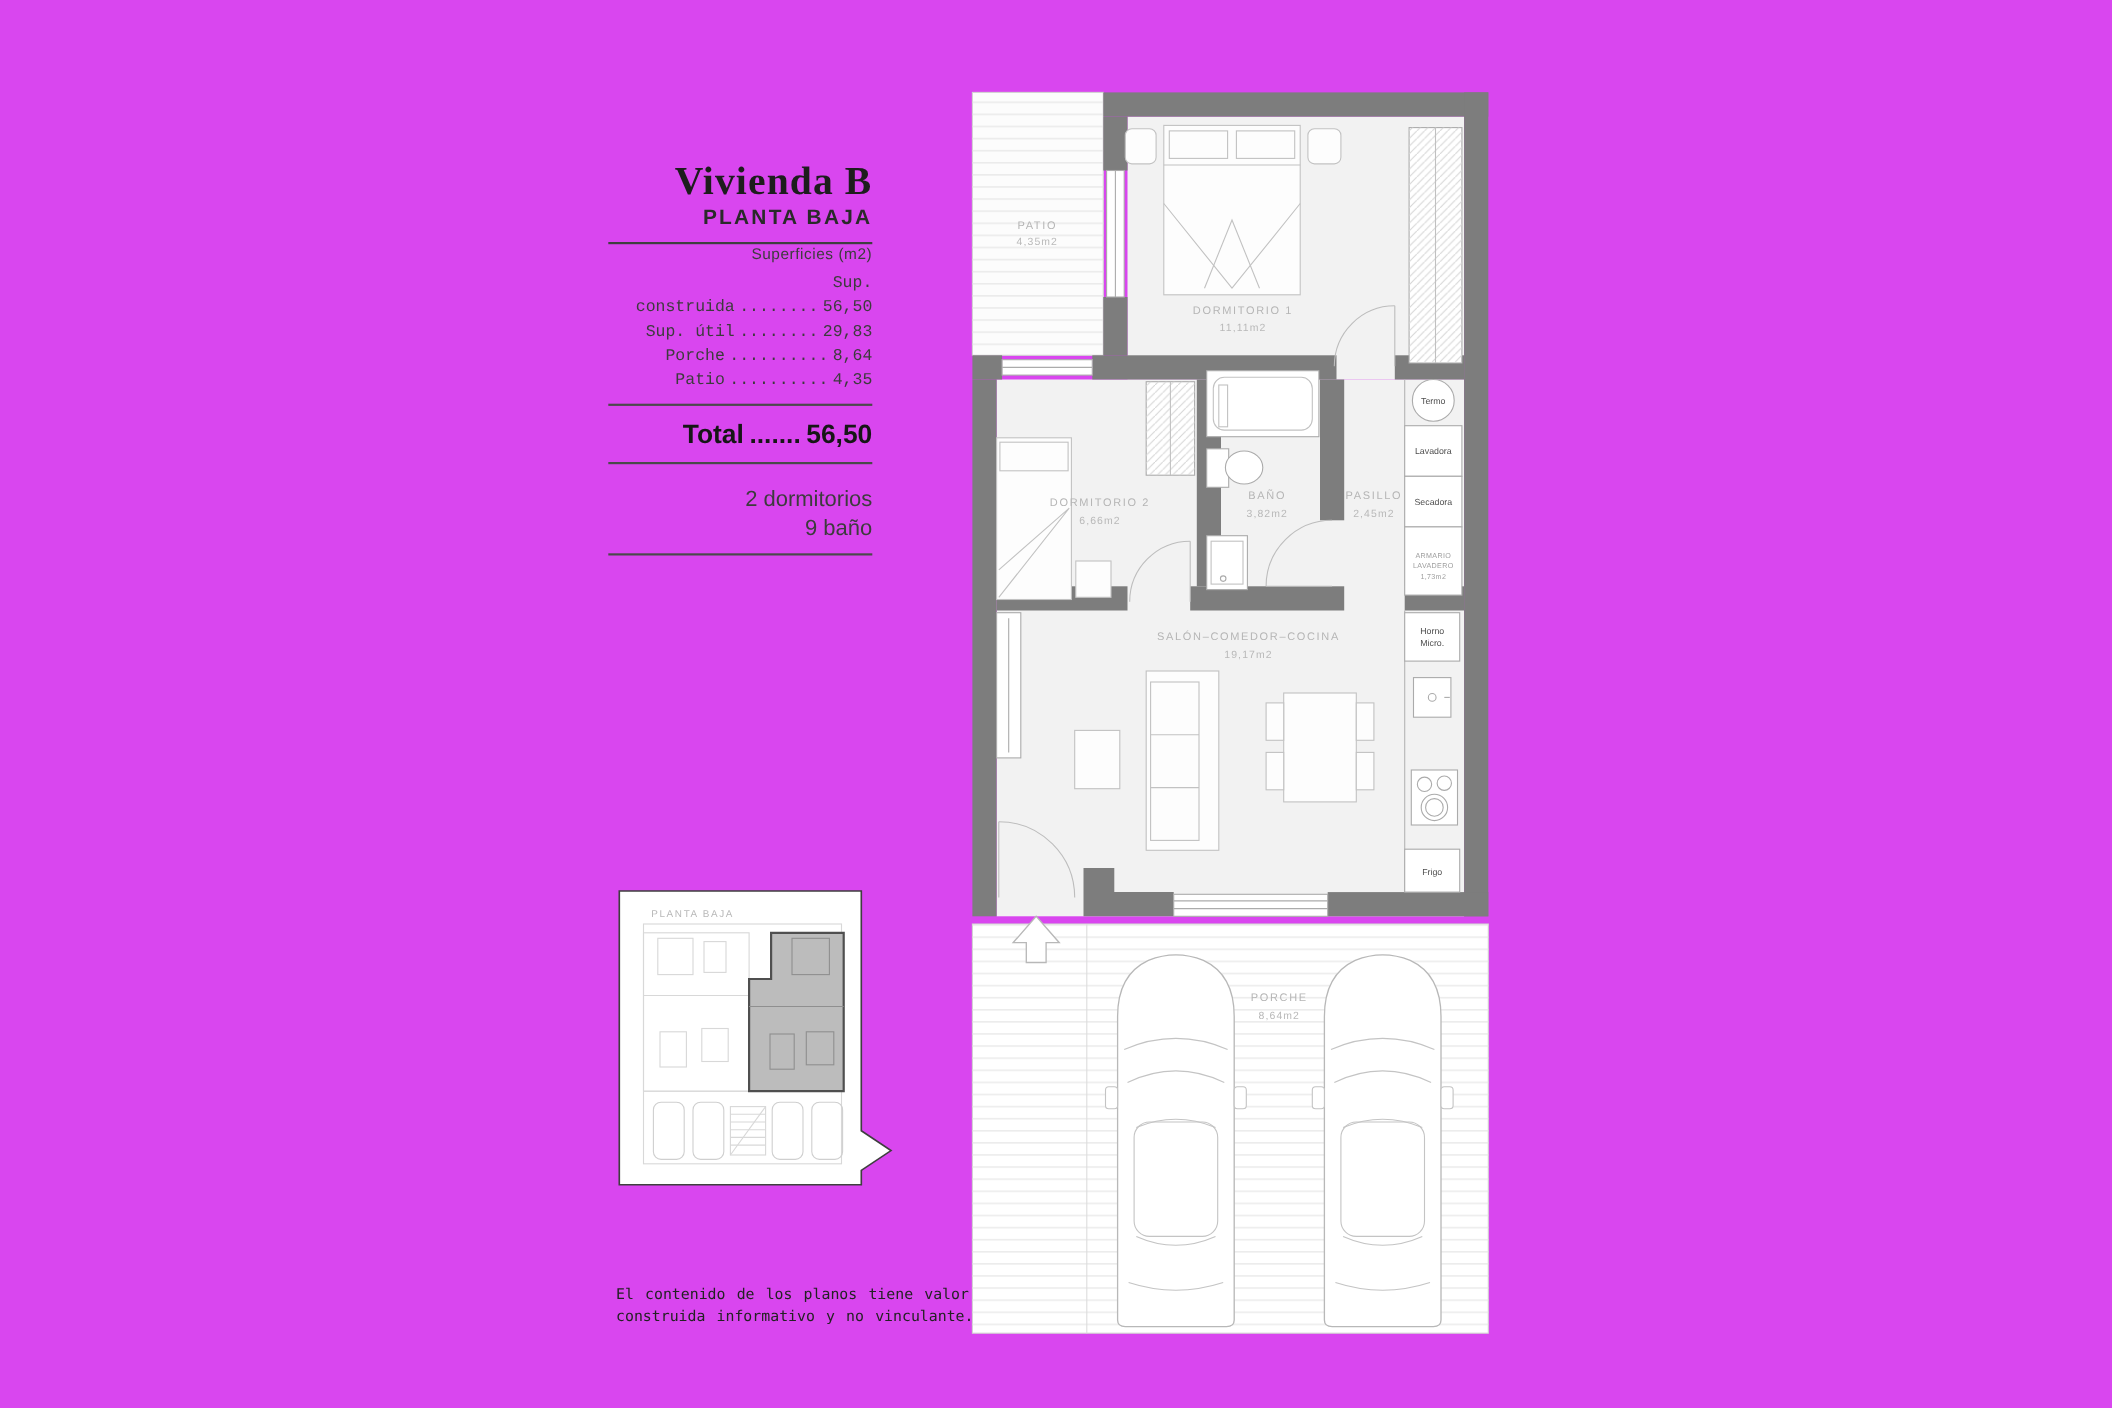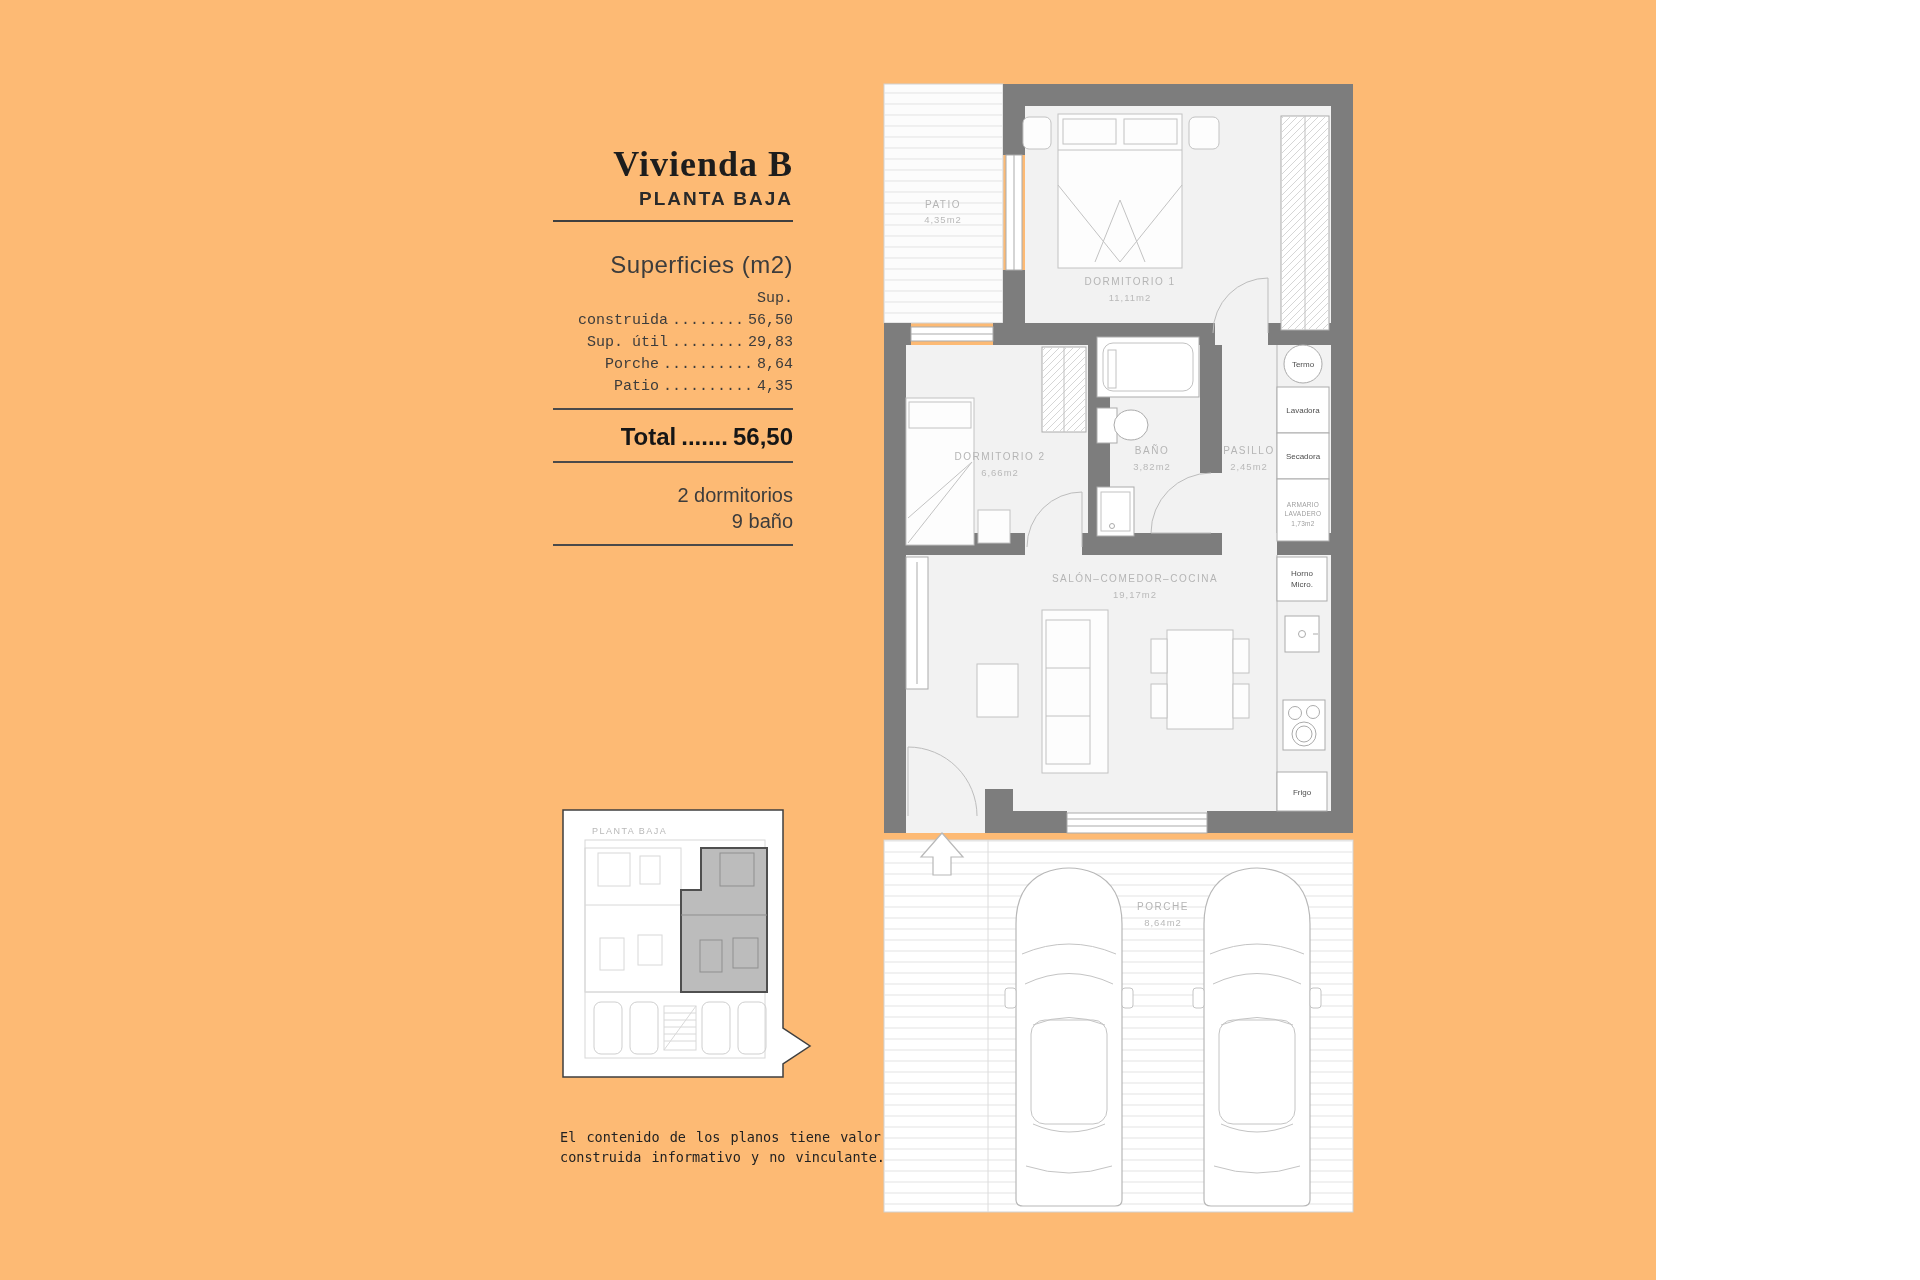--- a/index.html
+++ b/index.html
@@ -1,34 +1,34 @@
 <!DOCTYPE html>
 <html><head>
 <meta charset="utf-8">
 <style>
   html,body{margin:0;padding:0;background:#ffffff;}
-  .page{position:relative;width:1656px;height:1280px;background:#fdba74;overflow:hidden;
+  .page{position:relative;width:1920px;height:1280px;background:#d946ef;overflow:hidden;
         font-family:"Liberation Sans",sans-serif;color:#333;}
 
   
   .panel{position:absolute;left:553px;top:146px;width:240px;text-align:right;}
   .panel .title{font-family:"Liberation Serif",serif;font-weight:bold;font-size:36px;
                 color:#1d1d1d;letter-spacing:1px;line-height:1.05;}
   .panel .subtitle{font-weight:bold;font-size:19px;color:#2a2a2a;letter-spacing:2px;margin-top:4px;}
   .panel hr{border:none;border-top:2px solid #3f3f3f;margin:10px 0 0 0;}
   .panel hr.thin{border-top:2px solid #4a4a4a;}
-  .surf-heading{font-size:24px;color:#3c3c3c;margin-top:29px;letter-spacing:0.5px;}
+  .surf-heading{font-size:14px;color:#3c3c3c;margin-top:0;letter-spacing:0.5px;}
   .surf-list{margin-top:9px;font-size:15px;color:#3c3c3c;line-height:22px;font-family:Liberation Mono, monospace;}
   .surf-row span{margin-left:4px;}
   .total-row{font-size:24px;font-weight:bold;color:#161616;margin-top:13px;}
   .total-row span{margin-left:5px;}
   .features{font-size:20px;color:#3c3c3c;line-height:26px;margin-top:19px;}
 
   
-  .disclaimer{position:absolute;left:560px;top:1128px;width:330px;
+  .disclaimer{position:absolute;left:560px;top:1168px;width:330px;
               font-family:"DejaVu Sans Mono",monospace;font-size:13.5px;line-height:1.45;
               color:#222;word-spacing:2px;}
 
   
   svg text{font-family:"Liberation Sans",sans-serif;}
   .rlbl{font-size:10px;letter-spacing:1.5px;fill:#b5b5b5;text-anchor:middle;}
   .rlbl2{font-size:9.5px;letter-spacing:1px;fill:#b9b9b9;text-anchor:middle;}
   .albl{font-size:8px;fill:#4e4e4e;text-anchor:middle;}
   .slbl{font-size:6.5px;fill:#9e9e9e;text-anchor:middle;letter-spacing:0.3px;}
   .ilbl{font-size:9px;fill:#b8b8b8;letter-spacing:1.5px;}

